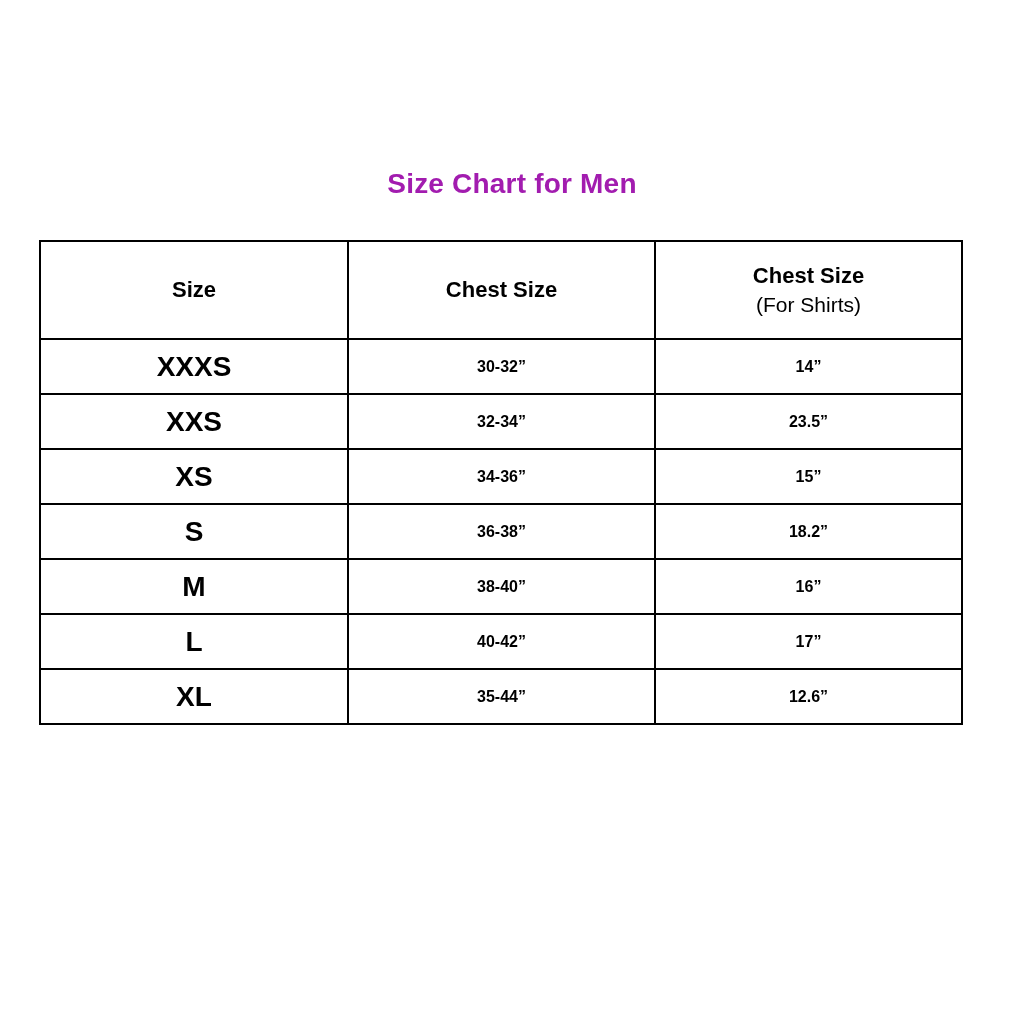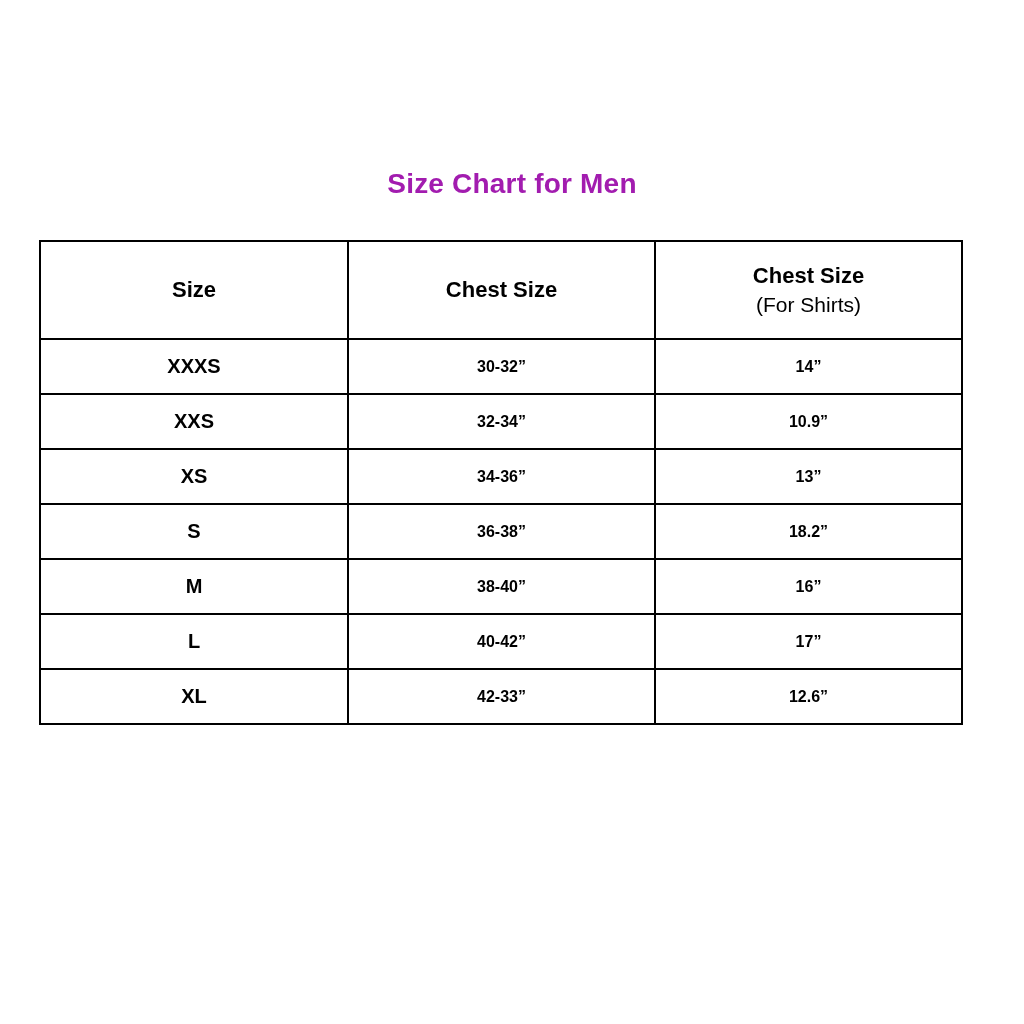--- a/index.html
+++ b/index.html
@@ -63,21 +63,21 @@
   table.size-table thead th .sub {
     display: block;
     font-size: 21px;
     font-weight: normal;
   }
   table.size-table tbody td {
     height: 53px;
     font-size: 16px;
   }
   table.size-table tbody td.size-cell {
-    font-size: 20px;
+    font-size: 28px;
   }
 </style>
 </head>
 <body>
 
 <div class="page">
 
   <div class="chart-title">Size Chart for Men</div>
 
   <div class="table-wrap">
@@ -103,44 +103,44 @@
       </thead>
       <tbody>
         <tr>
           <td class="size-cell">XXXS</td>
           <td>30-32”</td>
           <td>14”</td>
         </tr>
         <tr>
           <td class="size-cell">XXS</td>
           <td>32-34”</td>
-          <td>10.9”</td>
+          <td>23.5”</td>
         </tr>
         <tr>
           <td class="size-cell">XS</td>
           <td>34-36”</td>
-          <td>13”</td>
+          <td>15”</td>
         </tr>
         <tr>
           <td class="size-cell">S</td>
           <td>36-38”</td>
           <td>18.2”</td>
         </tr>
         <tr>
           <td class="size-cell">M</td>
           <td>38-40”</td>
           <td>16”</td>
         </tr>
         <tr>
           <td class="size-cell">L</td>
           <td>40-42”</td>
           <td>17”</td>
         </tr>
         <tr>
           <td class="size-cell">XL</td>
-          <td>42-33”</td>
+          <td>35-44”</td>
           <td>12.6”</td>
         </tr>
       </tbody>
     </table>
   </div>
 
 </div>
 
 </body></html>

